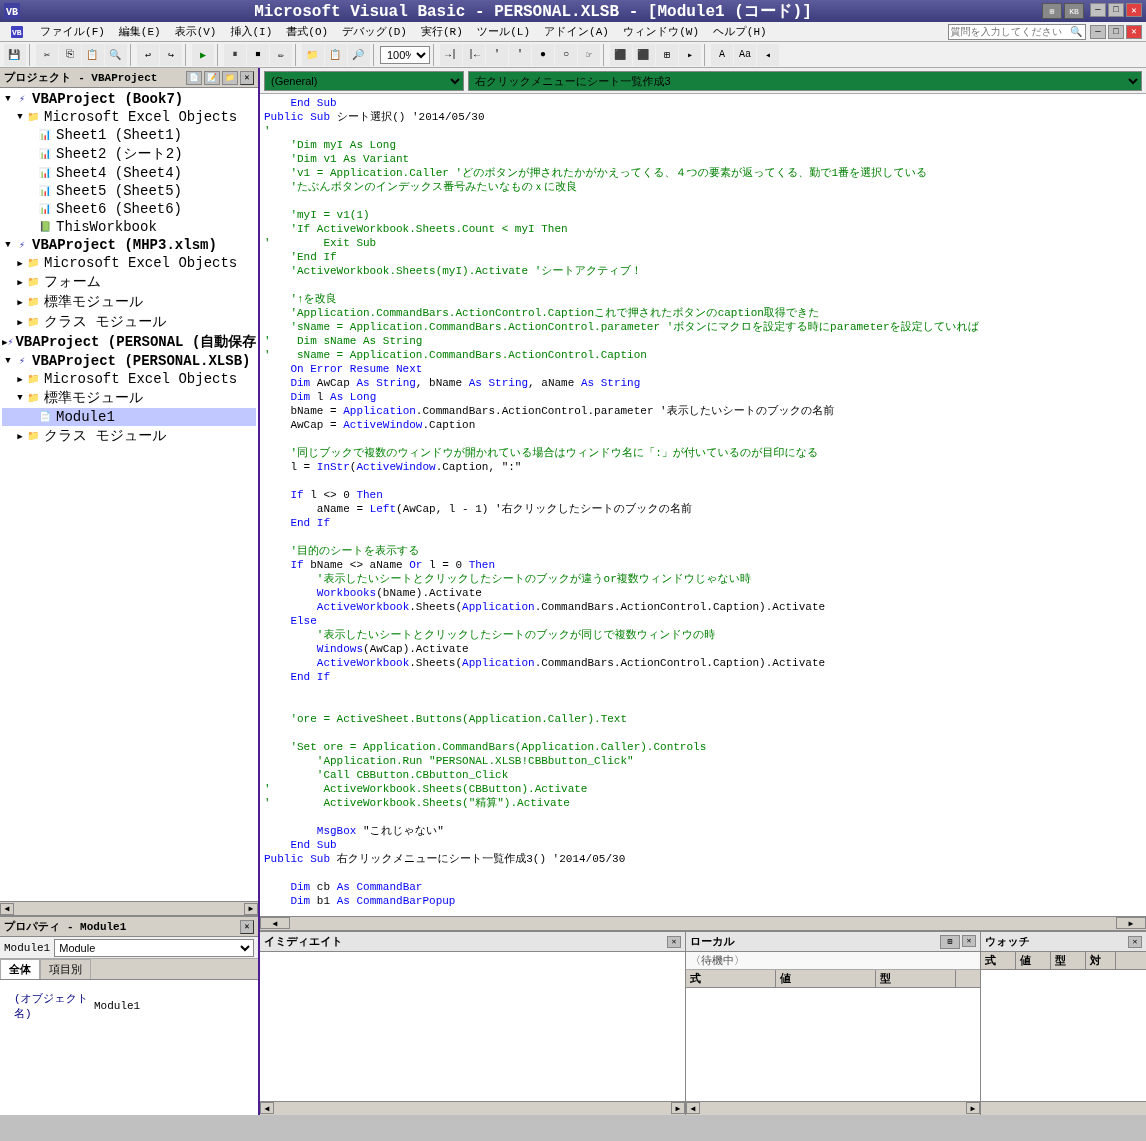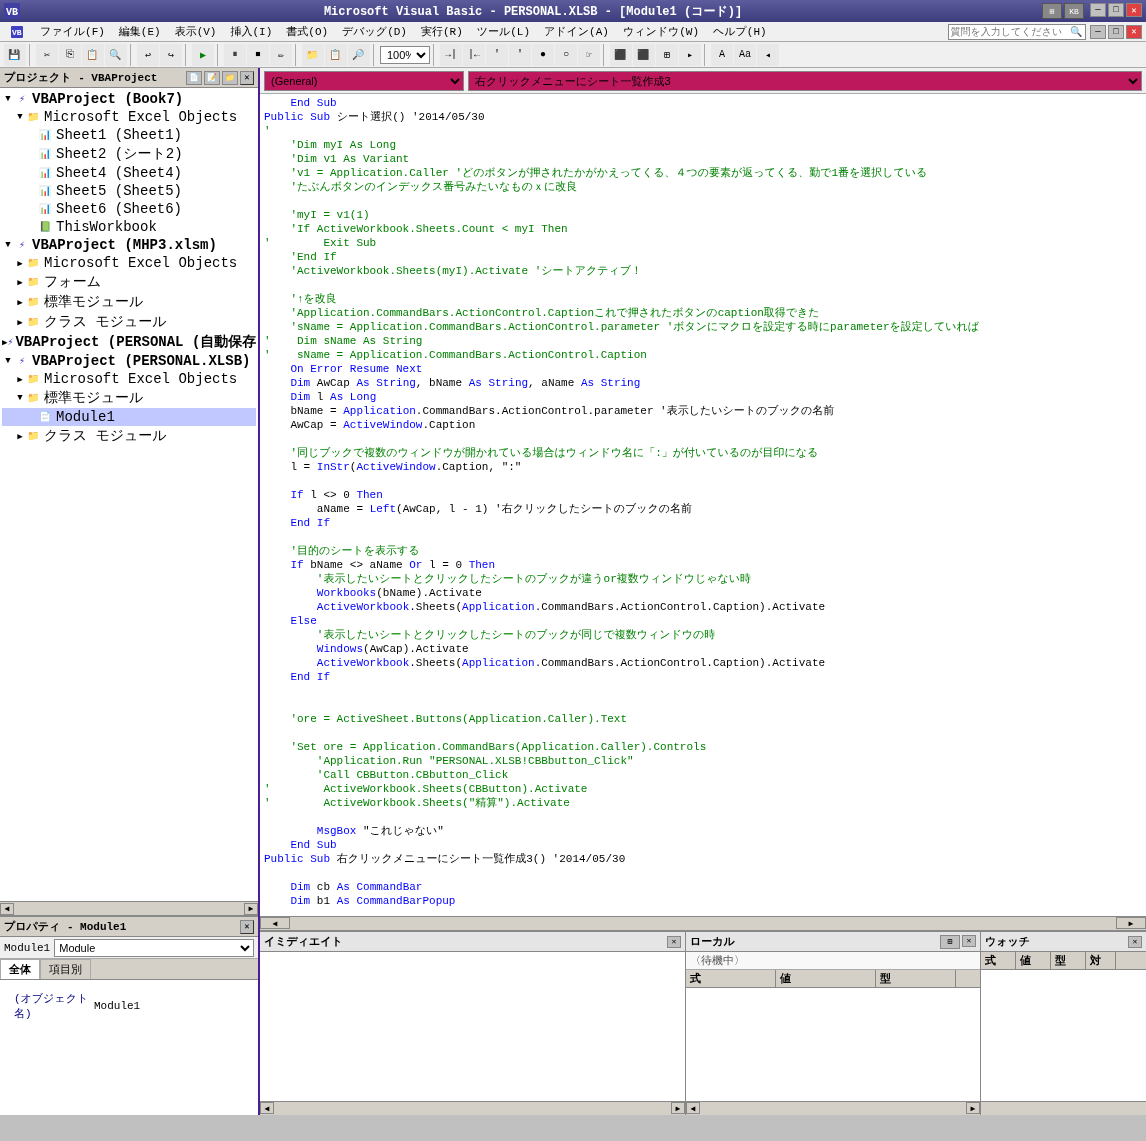--- a/index.html
+++ b/index.html
@@ -9,21 +9,21 @@
     .title-bar {
       background: linear-gradient(to bottom, #5c5c9c, #3c3c7c);
       color: white;
       height: 22px;
       display: flex;
       align-items: center;
       padding: 0 4px;
       user-select: none;
     }
     .title-bar-icon { width: 16px; height: 16px; margin-right: 4px; }
-    .title-bar-text { flex: 1; text-align: center; font-size: 12px; font-weight: bold; }
+    .title-bar-text { flex: 1; text-align: center; font-size: 16px; font-weight: bold; }
     .title-bar-buttons { display: flex; gap: 2px; }
     .title-bar-btn {
       width: 16px; height: 14px; background: #c0c0c0; border: 1px solid #888;
       font-size: 9px; display: flex; align-items: center; justify-content: center;
       cursor: pointer; color: black;
     }
     .title-bar-btn.close { background: #e04040; color: white; }
 
     
     .menu-bar {
@@ -200,21 +200,21 @@
       align-items: center;
       background: #f0f0f0;
       border-bottom: 1px solid #aaa;
       height: 26px;
       padding: 0 4px;
       gap: 4px;
     }
     .combo-box {
       height: 20px;
       border: 1px solid #888;
-      background: #be185d;
+      background: #15803d;
       font-size: 11px;
       padding: 0 2px;
     }
     .combo-general { width: 200px; }
     .combo-proc { flex: 1; }
 
     
     .code-area {
       flex: 1;
       overflow: auto;

